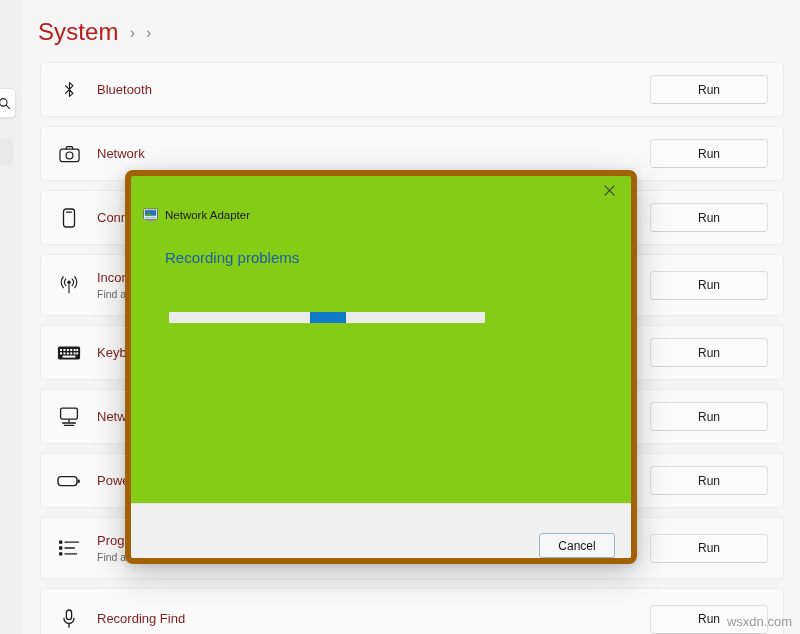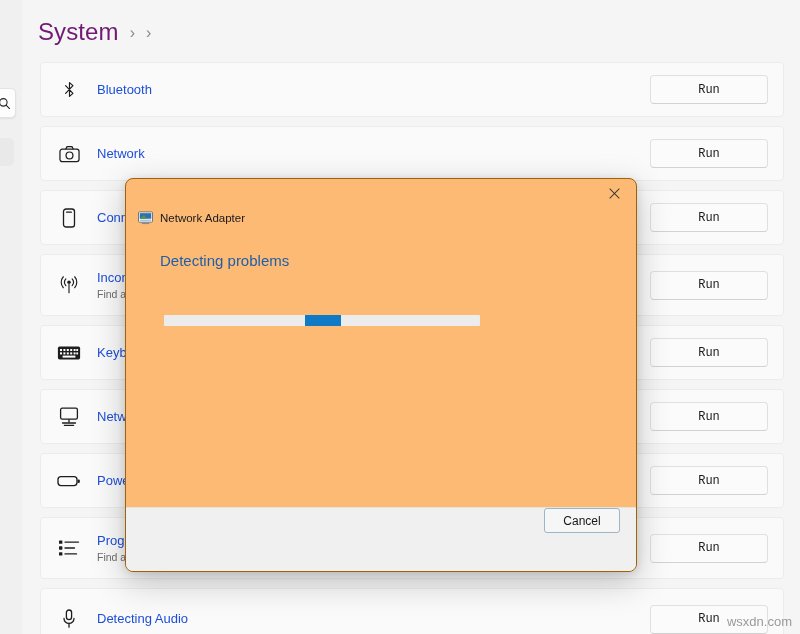--- a/index.html
+++ b/index.html
@@ -63,21 +63,21 @@
     position: absolute;
     left: 38px;
     top: 18px;
     display: flex;
     align-items: center;
     gap: 11px;
     white-space: nowrap;
   }
   .crumb {
     font-size: 24px;
-    color: #701a75;
+    color: #b91c1c;
     letter-spacing: .1px;
   }
   .crumb.current {
     color: #1b1b1b;
     font-weight: bold;
   }
   .crumb-sep {
     font-size: 16px;
     color: #8a8a8a;
     line-height: 1;
@@ -114,55 +114,55 @@
   }
   .row-text {
     display: flex;
     flex-direction: column;
     justify-content: center;
     flex: 1;
     min-width: 0;
   }
   .row-title {
     font-size: 13px;
-    color: #1d4ed8;
+    color: #7f1d1d;
     line-height: 16px;
   }
   .row-sub {
     font-size: 10.5px;
     color: #6d6d6d;
     line-height: 14px;
     margin-top: 1px;
   }
   .run-btn {
     margin-right: 15px;
     width: 116px;
     height: 27px;
     background: #fbfbfb;
     border: 1px solid #e0e0e0;
     border-bottom-color: #d2d2d2;
     border-radius: 4px;
     font-size: 12px;
     color: #1b1b1b;
-    font-family: Liberation Mono, monospace;
+    font-family: Liberation Sans, sans-serif;
     display: flex;
     align-items: center;
     justify-content: center;
     cursor: default;
   }
 
   
   .dialog {
     position: absolute;
     left: 125px;
-    top: 178px;
+    top: 170px;
     width: 512px;
     height: 394px;
-    background: #fdba74;
-    border: 1px solid #a16207;
+    background: #84cc16;
+    border: 6px solid #a16207;
     border-radius: 8px;
     box-shadow: 0 10px 34px rgba(0,0,0,.22), 0 2px 10px rgba(0,0,0,.12);
     overflow: hidden;
     box-sizing: border-box;
   }
   .dlg-titlebar {
     position: relative;
     height: 28px;
   }
   .dlg-close {
@@ -212,25 +212,25 @@
     bottom: 0;
     left: 44.5%;
     width: 11.5%;
     background: #107ac6;
   }
   .dlg-footer {
     position: absolute;
     left: 0;
     right: 0;
     bottom: 0;
-    height: 64px;
+    height: 55px;
     background: #f0f0f0;
     border-top: 1px solid #e3e3e3;
     display: flex;
-    align-items: flex-start;
+    align-items: flex-end;
     justify-content: flex-end;
     padding-right: 16px;
     box-sizing: border-box;
   }
   .cancel-btn {
     width: 74px;
     height: 23px;
     background: #f6f6f6;
     border: 1px solid #9bb7c7;
     border-radius: 3px;
@@ -412,21 +412,21 @@
 
     <div class="row tall">
       <div class="row-icon">
         <svg width="14" height="20" viewBox="0 0 14 20" aria-hidden="true">
           <rect x="4.4" y="1" width="5.2" height="9.6" rx="2.6" fill="none" stroke="#1d1d1d" stroke-width="1.3"></rect>
           <path d="M2 9.4 a5 5 0 0 0 10 0" fill="none" stroke="#1d1d1d" stroke-width="1.3" stroke-linecap="round"></path>
           <line x1="7" y1="14.4" x2="7" y2="18.2" stroke="#1d1d1d" stroke-width="1.3" stroke-linecap="round"></line>
         </svg>
       </div>
       <div class="row-text">
-        <span class="row-title">Detecting Audio</span>
+        <span class="row-title">Recording Find</span>
       </div>
       <div class="run-btn">Run</div>
     </div>
 
   </div>
 
   <div class="dialog">
     <div class="dlg-titlebar">
       <div class="dlg-close">
         <svg width="11" height="11" viewBox="0 0 12 12" aria-hidden="true">
@@ -443,21 +443,21 @@
           <rect x="1.8" y="2.3" width="12.4" height="6" fill="#2f6fb5"></rect>
           <path d="M1.8 8.3 L6.2 4.6 L10 8.3 Z" fill="#4f9a3f"></path>
           <rect x="1.8" y="9.2" width="12.4" height="1.6" fill="#9fc3e8"></rect>
           <rect x="4" y="12.4" width="8" height="1.6" fill="#8a8a8a"></rect>
         </svg>
       </span>
       <span class="dlg-app-name">Network Adapter</span>
     </div>
 
     <div class="dlg-body">
-      <div class="dlg-heading">Detecting problems</div>
+      <div class="dlg-heading">Recording problems</div>
       <div class="progress-wrap">
         <div class="progress-chunk"></div>
       </div>
     </div>
 
     <div class="dlg-footer">
       <div class="cancel-btn">Cancel</div>
     </div>
   </div>
 

